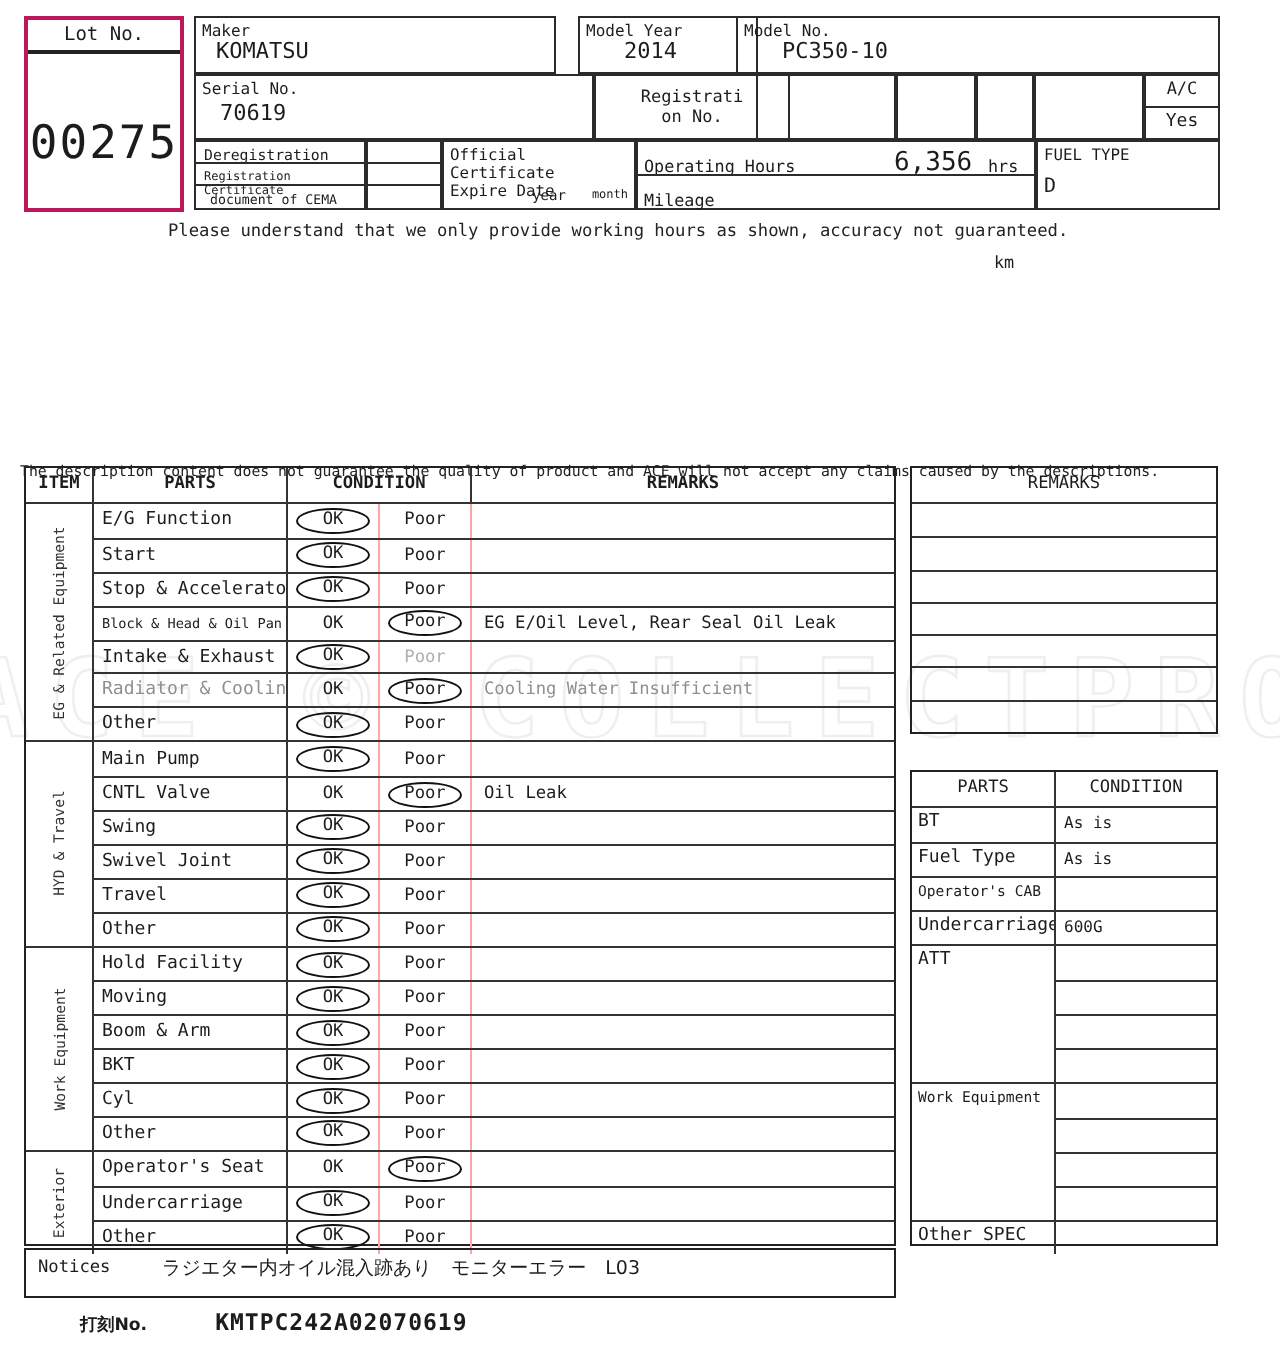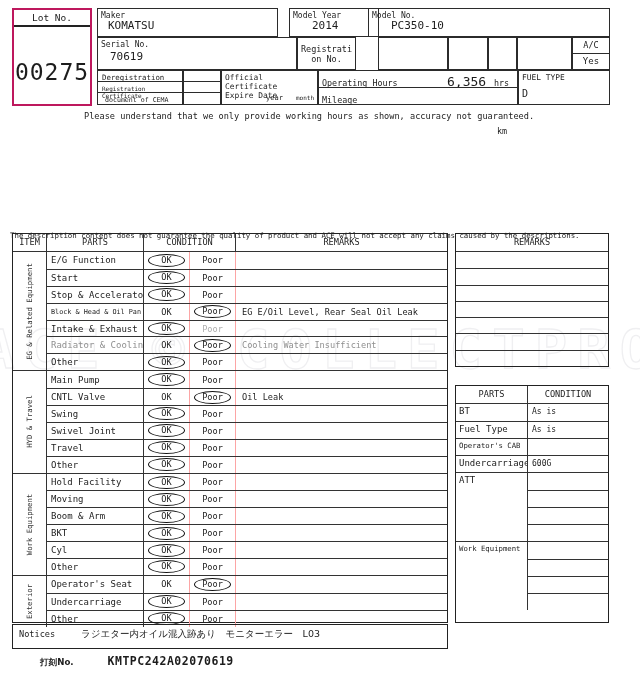--- a/index.html
+++ b/index.html
@@ -21,21 +21,21 @@
   .watermark{
     position:absolute;left:-18px;top:318px;width:700px;font-size:54px;font-weight:bold;
     letter-spacing:10px;color:transparent;-webkit-text-stroke:1.3px rgba(100,100,120,0.10);
     white-space:nowrap;pointer-events:none;
   }
   
   .disclaimer{position:absolute;left:10px;top:231px;font-size:7.4px;color:#222;white-space:nowrap;}
   
   .main-table{position:absolute;left:12px;top:233px;width:436px;height:390px;border:1.5px solid #222;box-sizing:border-box;background:transparent;}
   .m-header{display:flex;height:17px;border-bottom:1px solid #333;font-size:8.6px;align-items:center;}
-  .mh{box-sizing:border-box;text-align:center;}
+  .mh{box-sizing:border-box;text-align:center;font-weight:bold;}
   .mh-item{width:34px;border-right:1px solid #333;height:100%;line-height:16px;}
   .mh-parts{width:97px;border-right:1px solid #333;height:100%;line-height:16px;}
   .mh-cond{width:92px;border-right:1px solid #333;height:100%;line-height:16px;}
   .mh-rem{flex:1;height:100%;line-height:16px;}
   .igroup{display:flex;}
   .igroup + .igroup{border-top:1px solid #333;}
   .gcell{width:34px;border-right:1px solid #333;box-sizing:border-box;position:relative;}
   .vlabel{position:absolute;inset:0;display:flex;align-items:center;justify-content:center;}
   .vlabel span{transform:rotate(-90deg);white-space:nowrap;font-size:7.3px;color:#333;}
   .grows{flex:1;}
@@ -99,21 +99,21 @@
     </div>
     <div class="tcell" style="left:271px;top:0;width:242px;height:29px;">
       <div class="tlbl">Model No.</div>
       <div class="tval" style="padding-left:22px;">PC350-10</div>
     </div>
 
     <div class="tcell" style="left:0;top:29px;width:200px;height:33px;">
       <div class="tlbl">Serial No.</div>
       <div class="tval" style="padding-left:12px;padding-top:2px;">70619</div>
     </div>
-    <div class="tcell center" style="left:200px;top:29px;width:59px;height:33px;font-size:8.5px;line-height:10px;padding-top:6px;">
+    <div class="tcell center" style="left:200px;top:29px;width:98px;height:33px;font-size:8.5px;line-height:10px;padding-top:6px;">
       <div>Registrati</div>
       <div>on No.</div>
     </div>
     <div class="tcell" style="left:281px;top:29px;width:70px;height:33px;"></div>
     <div class="tcell" style="left:351px;top:29px;width:40px;height:33px;"></div>
     <div class="tcell" style="left:391px;top:29px;width:29px;height:33px;"></div>
     <div class="tcell" style="left:420px;top:29px;width:55px;height:33px;"></div>
     <div class="tcell center" style="left:475px;top:29px;width:38px;height:17px;font-size:8.5px;line-height:15px;">
       <span>A/C</span>
     </div>
@@ -469,20 +469,24 @@
         </div>
         <div class="srow">
           <div class="s-label small">Work Equipment</div>
           <div class="s-sub">
             <div class="s-subrow"></div>
             <div class="s-subrow"></div>
             <div class="s-subrow"></div>
             <div class="s-subrow"></div>
           </div>
         </div>
+        <div class="srow simple">
+          <div class="s-label">Other SPEC</div>
+          <div class="s-val"></div>
+        </div>
       </div>
   </div>
 
   <div class="notices-box">
     <div class="notices-label">Notices</div>
     <div class="notices-text">ラジエター内オイル混入跡あり　モニターエラー　L03</div>
   </div>
 
   <div class="stamp-row">
     <span class="stamp-label">打刻No.</span>

